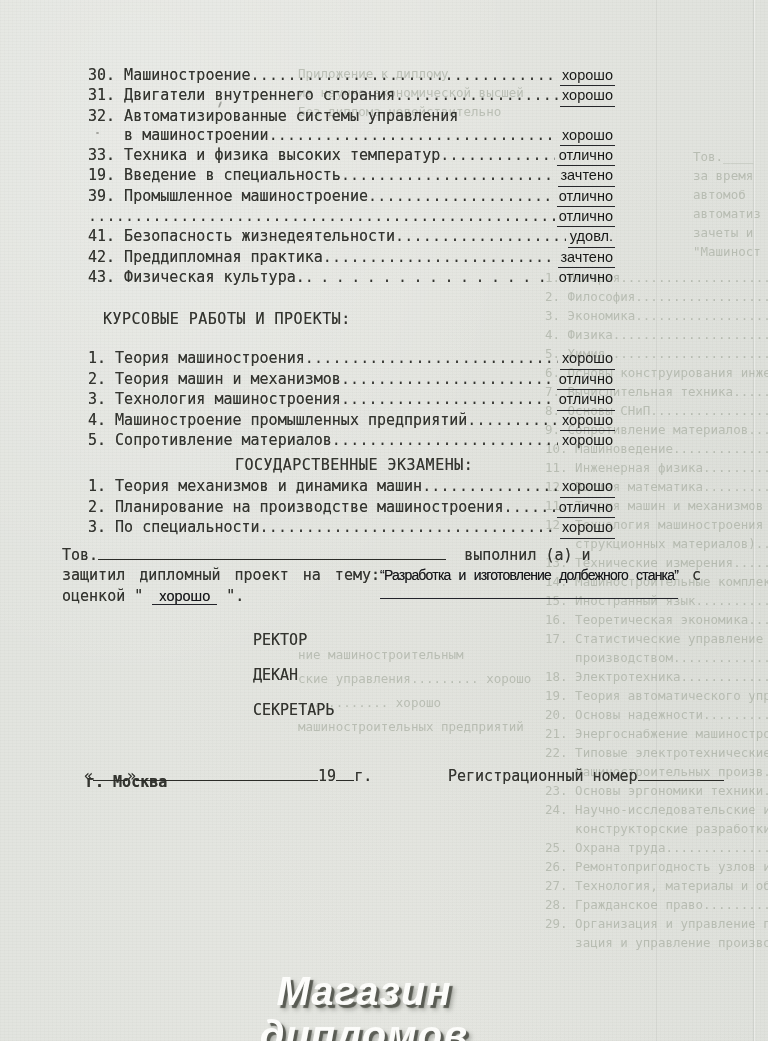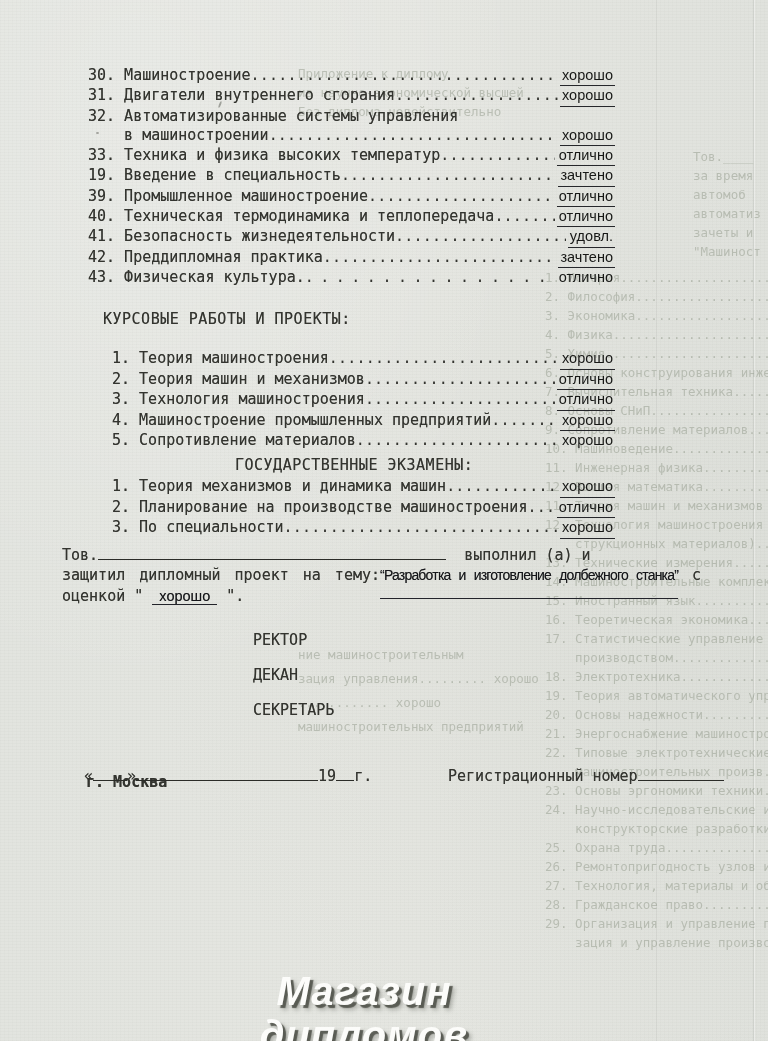--- a/index.html
+++ b/index.html
@@ -28,21 +28,21 @@
   .bleed-list{left:545px;top:268px;line-height:19px;}
   .bleed-mid{left:298px;top:643px;line-height:24px;}
   .fold{position:absolute;top:0;bottom:0;width:1px;z-index:1;}
   .fold-a{left:656px;background:rgba(60,65,55,.05);}
   .fold-b{left:753px;background:rgba(60,65,55,.09);box-shadow:1px 0 0 rgba(255,255,255,.35);}
   .speck{position:absolute;z-index:1;background:rgba(90,92,84,.5);border-radius:50%;}
   
   .ink{position:absolute;z-index:2;}
   .rows{width:527px;}
   .row{display:flex;align-items:baseline;line-height:19.3px;font-size:15px;}
-  .rows-b .row,.rows-c .row{line-height:19.5px;margin-left:24px;}
+  .rows-b .row,.rows-c .row{line-height:19.5px;}
   .row .name{white-space:pre;flex:0 0 auto;text-shadow:0 0 .5px rgba(50,51,46,.6);}
   .dots{flex:1 1 auto;min-width:0;overflow:hidden;white-space:nowrap;letter-spacing:.2px;}
   .dots::after{content:"........................................................................................................................";}
   .dots.spaced{letter-spacing:6.5px;}
   .dots.spaced::after{content:" ............................................";}
   .grade{flex:0 0 auto;font-family:"Liberation Sans",sans-serif;font-size:14.5px;
          color:#171816;border-bottom:1.4px solid #26272b;padding:0 2px;margin-left:2px;}
   .grade.no-u{border-bottom:none;}
   .heading{font-size:15px;letter-spacing:.5px;text-shadow:0 0 .5px rgba(50,51,46,.6);}
   .mono{font-size:15px;white-space:pre;text-shadow:0 0 .5px rgba(50,51,46,.6);}
@@ -60,21 +60,21 @@
     pointer-events:none;margin-top:30px;}
 </style>
 </head>
 <body>
 
 <div class="paper">
 
   <div class="bleed bleed-top"><div>Приложение к диплому</div><div>из научно-экономической высшей</div><div>Без диплома недействительно</div></div>
   <div class="bleed bleed-tov"><div>Тов.____</div><div>за время</div><div>автомоб</div><div>автоматиз</div><div>зачеты и</div><div>"Машиност</div></div>
   <div class="bleed bleed-list"><div>1. История..................... хорошо</div><div>2. Философия................... отлично</div><div>3. Экономика................... отлично</div><div>4. Физика...................... хорошо</div><div>5. Химия....................... хорошо</div><div>6. Основы конструирования инжен</div><div>7. Вычислительная техника...... хорошо</div><div>8. Основы СНиП................. зачтено</div><div>9. Сопротивление материалов.... хорошо</div><div>10. Машиноведение.............. отлично</div><div>11. Инженерная физика.......... отлично</div><div>12. Высшая математика.......... хорошо</div><div>11. Теория машин и механизмов (с детал</div><div>12. Технология машиностроения (техно</div><div>    струкционных материалов)... хорошо</div><div>13. Технические измерения...... хорошо</div><div>14. Машиностроительные комплексы и с</div><div>15. Иностранный язык........... хорошо</div><div>16. Теоретическая экономика.... отлично</div><div>17. Статистические управление машино</div><div>    производством.............. хорошо</div><div>18. Электротехника............. отлично</div><div>19. Теория автоматического управлен</div><div>20. Основы надежности.......... хорошо</div><div>21. Энергоснабжение машиностроительн</div><div>22. Типовые электротехнические здани</div><div>    машиностроительных произв.. хорошо</div><div>23. Основы эргономики техники.. хорошо</div><div>24. Научно-исследовательские и опытно</div><div>    конструкторские разработки. зачтено</div><div>25. Охрана труда............... отлично</div><div>26. Ремонтопригодность узлов и агрегат</div><div>27. Технология, материалы и оборудован</div><div>28. Гражданское право.......... удовл.</div><div>29. Организация и управление произ</div><div>    зация и управление производством</div></div>
-  <div class="bleed bleed-mid"><div>ние машиностроительным</div><div>зация управления......... хорошо</div><div>............ хорошо</div><div>машиностроительных предприятий</div></div>
+  <div class="bleed bleed-mid"><div>ние машиностроительным</div><div>ские управления......... хорошо</div><div>............ хорошо</div><div>машиностроительных предприятий</div></div>
   <div class="fold fold-a"></div>
   <div class="fold fold-b"></div>
   <div class="speck" style="left:219px;top:101px;width:2px;height:7px;transform:rotate(20deg);"></div>
   <div class="speck" style="left:96px;top:132px;width:3px;height:2px;"></div>
 
   <div class="ink rows rows-a" style="left:88px;top:66px;">
     <div class="row">
         <span class="name">30. Машиностроение</span>
         <span class="dots"></span>
         <span class="grade">хорошо</span>
@@ -101,21 +101,20 @@
         <span class="name">19. Введение в специальность</span>
         <span class="dots"></span>
         <span class="grade">зачтено</span>
       </div>
     <div class="row">
         <span class="name">39. Промышленное машиностроение</span>
         <span class="dots"></span>
         <span class="grade">отлично</span>
       </div>
     <div class="row">
-        <span class="name">40. Техническая термодинамика и теплопередача</span>
         <span class="dots"></span>
         <span class="grade">отлично</span>
       </div>
     <div class="row">
         <span class="name">41. Безопасность жизнедеятельности</span>
         <span class="dots"></span>
         <span class="grade">удовл.</span>
       </div>
     <div class="row">
         <span class="name">42. Преддипломная практика</span>

